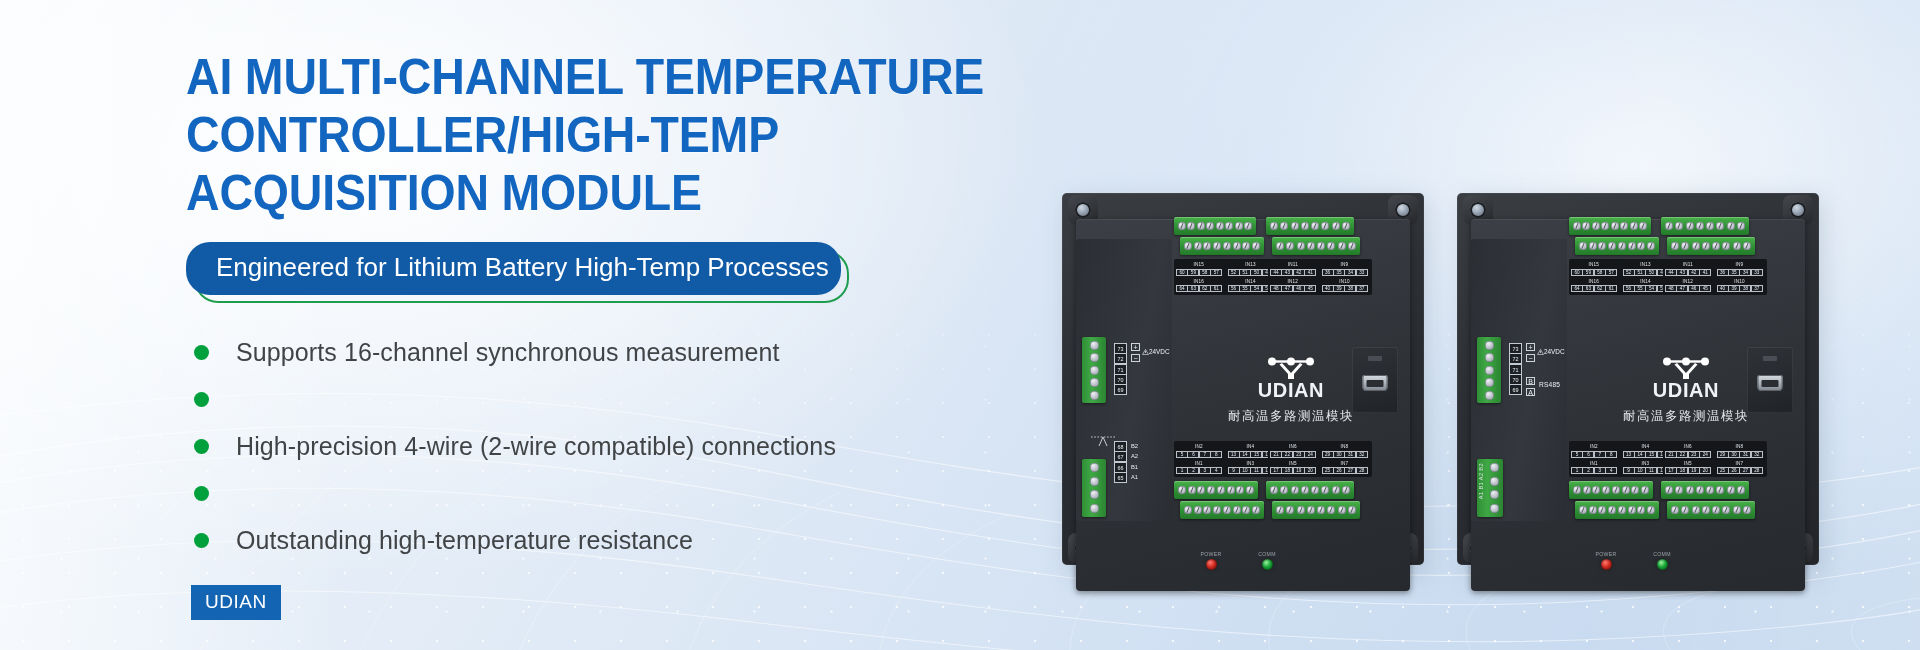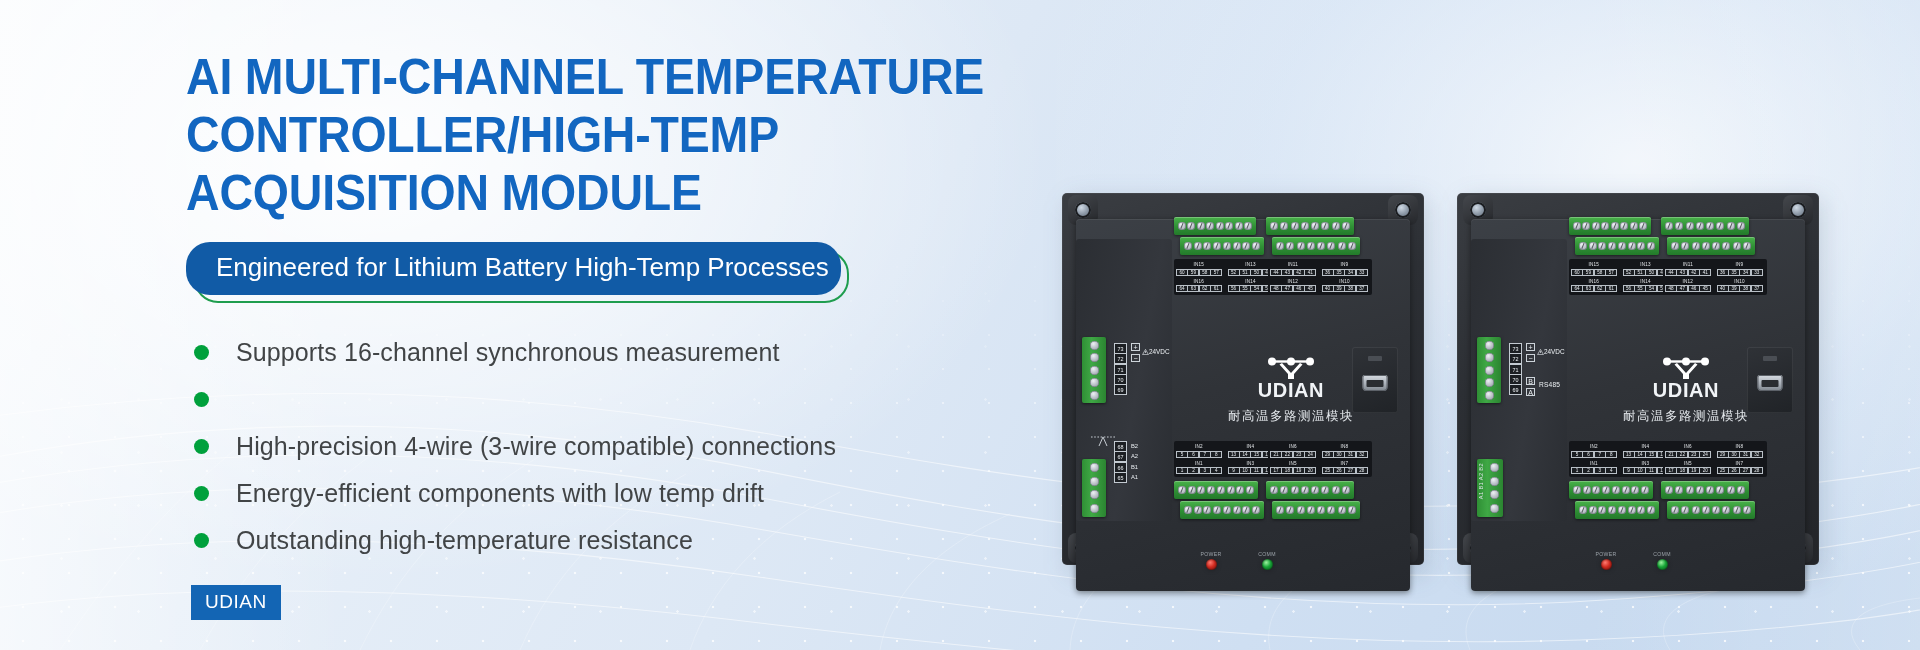--- a/index.html
+++ b/index.html
@@ -480,25 +480,24 @@
     <ul class="features">
       <li class="feature-item">
         <span class="bullet"></span>
         <span class="feature-text">Supports 16-channel synchronous measurement</span>
       </li>
       <li class="feature-item">
         <span class="bullet"></span>
       </li>
       <li class="feature-item">
         <span class="bullet"></span>
-        <span class="feature-text">High-precision 4-wire (3-wire compatible) connections</span>
+        <span class="feature-text">High-precision 4-wire (2-wire compatible) connections</span>
       </li>
       <li class="feature-item">
         <span class="bullet"></span>
-        <span class="feature-text">Energy-efficient components with low temp drift</span>
       </li>
       <li class="feature-item">
         <span class="bullet"></span>
         <span class="feature-text">Outstanding high-temperature resistance</span>
       </li>
     </ul>
 
     <button class="more-btn">UDIAN</button>
   </div>
 

